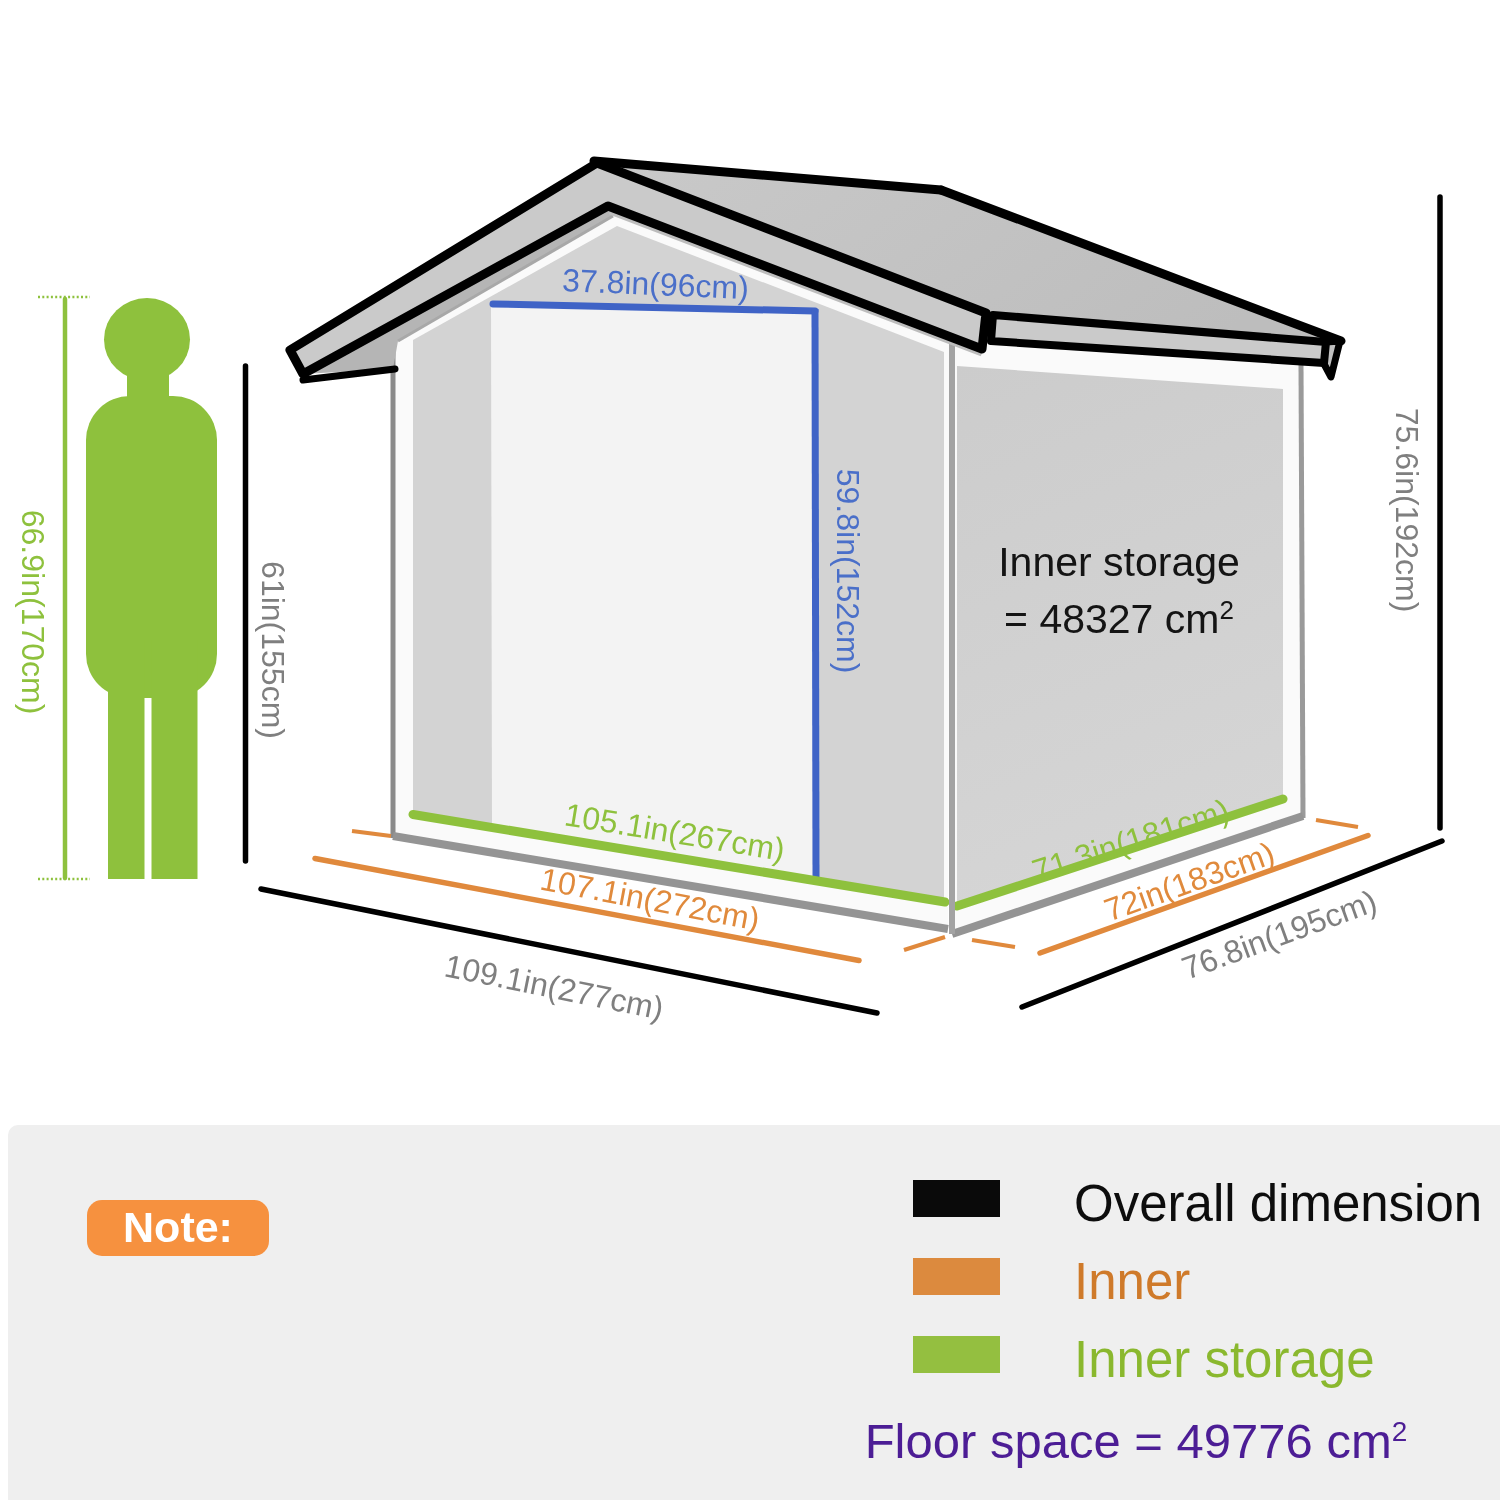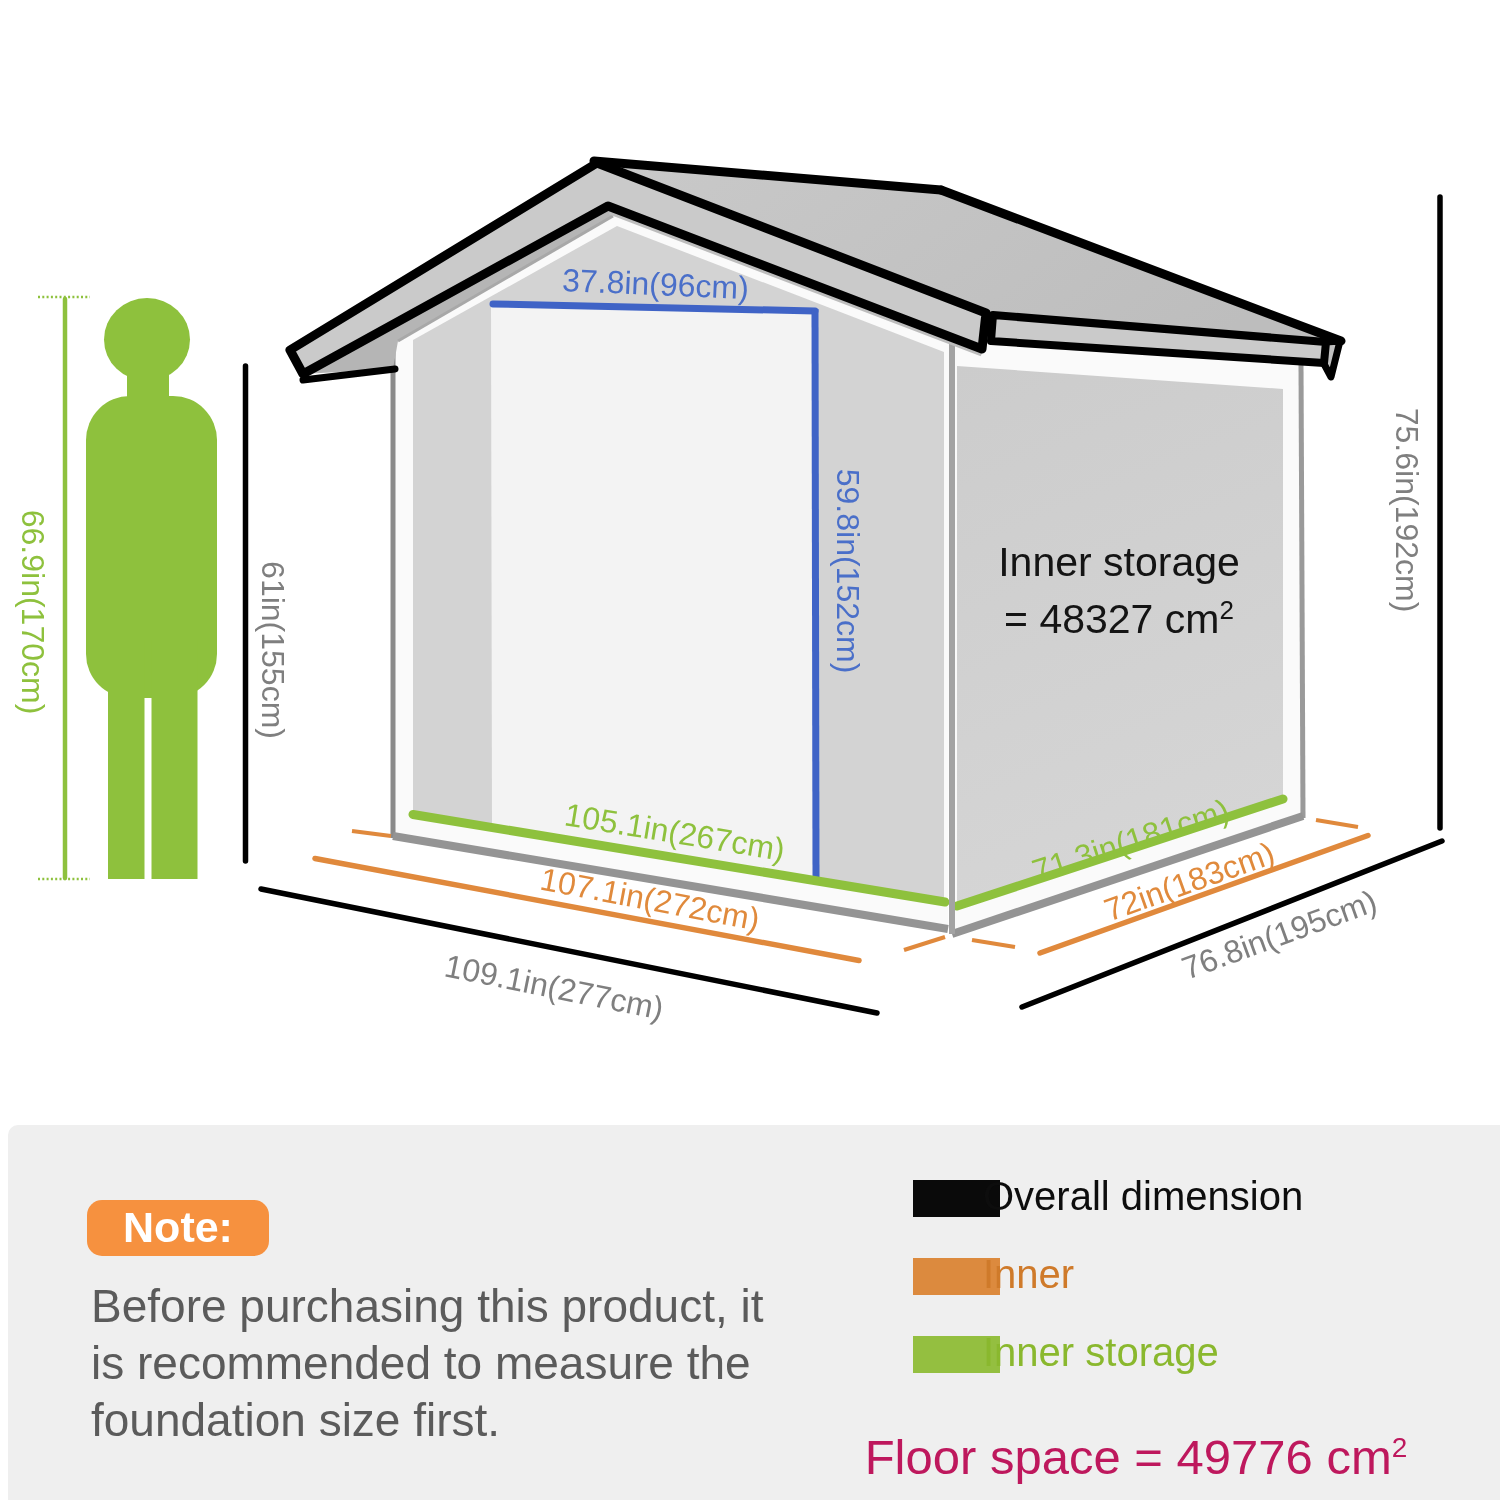--- a/index.html
+++ b/index.html
@@ -2,22 +2,22 @@
 <html><head>
 <meta charset="utf-8">
 <style>
   html,body{margin:0;padding:0;}
   .page{position:relative;width:1500px;height:1500px;background:#ffffff;font-family:"Liberation Sans",sans-serif;overflow:hidden;}
   svg{position:absolute;top:0;left:0;}
   .panel{position:absolute;left:8px;top:1125px;width:1492px;height:375px;background:#efefef;border-top-left-radius:10px;}
   .note-badge{position:absolute;left:79px;top:75px;width:182px;height:56px;background:#f6913f;border-radius:15px;color:#ffffff;font-size:43px;font-weight:bold;text-align:center;line-height:55px;}
   .note-text{position:absolute;left:83px;top:153px;font-size:46px;line-height:57px;color:#5b5b5b;}
   .sw{position:absolute;left:905px;width:87px;height:37px;}
-  .sw-label{position:absolute;left:975px;font-size:40px;}
-  .floorspace{position:absolute;left:798px;top:304px;width:660px;text-align:center;font-size:49px;color:#be185d;}
+  .sw-label{position:absolute;left:1066px;font-size:51px;}
+  .floorspace{position:absolute;left:798px;top:288px;width:660px;text-align:center;font-size:49px;color:#4c1d95;}
   .floorspace sup{font-size:28px;vertical-align:super;}
 </style>
 </head>
 <body>
 <div class="page">
 <svg width="1500" height="1500" viewBox="0 0 1500 1500">
   <defs>
     <linearGradient id="roofg" x1="0" y1="0" x2="1" y2="0.35">
       <stop offset="0" stop-color="#c9c9c9"></stop>
           <stop offset="1" stop-color="#bdbdbd"></stop>
@@ -103,21 +103,20 @@
     <text transform="translate(1193,892) rotate(-19.5)" text-anchor="middle" fill="#e08a3c">72in(183cm)</text>
     <text transform="translate(1283,945) rotate(-20)" text-anchor="middle" fill="#7f7f7f">76.8in(195cm)</text>
     <text transform="translate(22,612) rotate(90)" text-anchor="middle" fill="#8ec13d">66.9in(170cm)</text>
     <text transform="translate(262,650) rotate(90)" text-anchor="middle" fill="#7f7f7f">61in(155cm)</text>
     <text transform="translate(1396,510) rotate(90)" text-anchor="middle" fill="#7f7f7f">75.6in(192cm)</text>
   </g>
 </svg>
 
 <div class="panel">
   <div class="note-badge">Note:</div>
-  <div class="note-text">Before purchasing this product, it<br>is recommended to measure the<br>foundation size first.</div>
   <div class="sw" style="top:55px;background:#0a0a0a;"></div>
   <div class="sw" style="top:133px;background:#dc8a3e;"></div>
   <div class="sw" style="top:211px;background:#94bf40;"></div>
   <div class="sw-label" style="top:49px;color:#0d0d0d;">Overall dimension</div>
   <div class="sw-label" style="top:127px;color:#cf7a2a;">Inner</div>
   <div class="sw-label" style="top:205px;color:#8ab82e;">Inner storage</div>
   <div class="floorspace">Floor space = 49776 cm<sup>2</sup></div>
 </div>
 </div>
 

